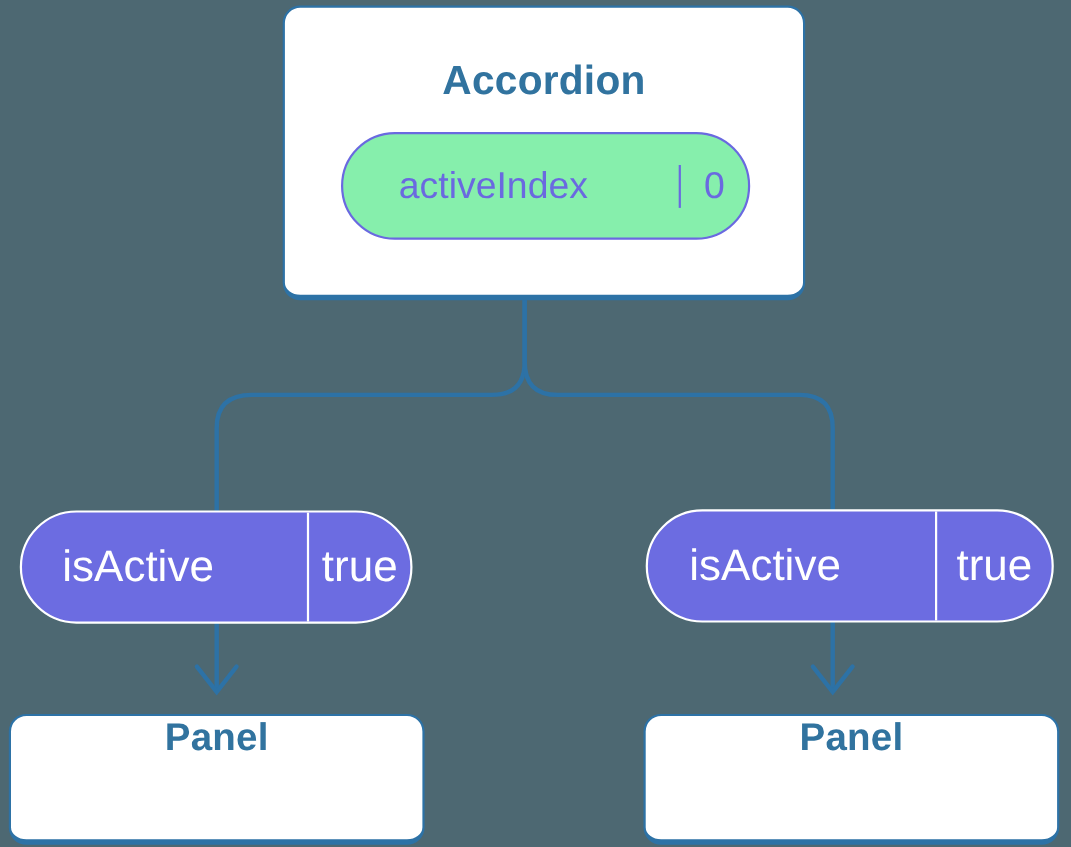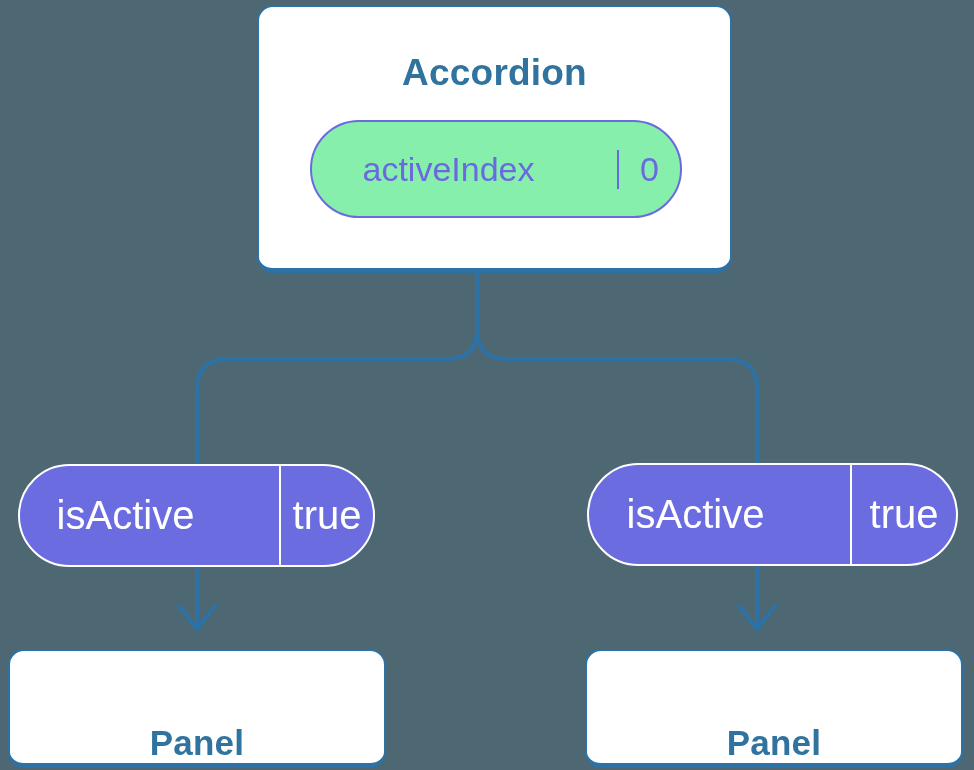--- a/index.html
+++ b/index.html
@@ -59,21 +59,21 @@
     border:2.5px solid #ffffff;
     border-radius:54px;
     box-sizing:border-box;
     color:#ffffff;
     font-size:40px;
     z-index:2;
   }
   .prop-pill .pill-seg.val{border-left:2.5px solid #ffffff;flex:1;margin-left:48px;}
   .panel-card{
     display:flex;
-    align-items:flex-end;
+    align-items:flex-start;
     justify-content:center;
   }
   .panel-label{
     color:#31739f;
     font-size:35px;
     font-weight:700;
     letter-spacing:0.2px;
   }
 </style>
 </head>

